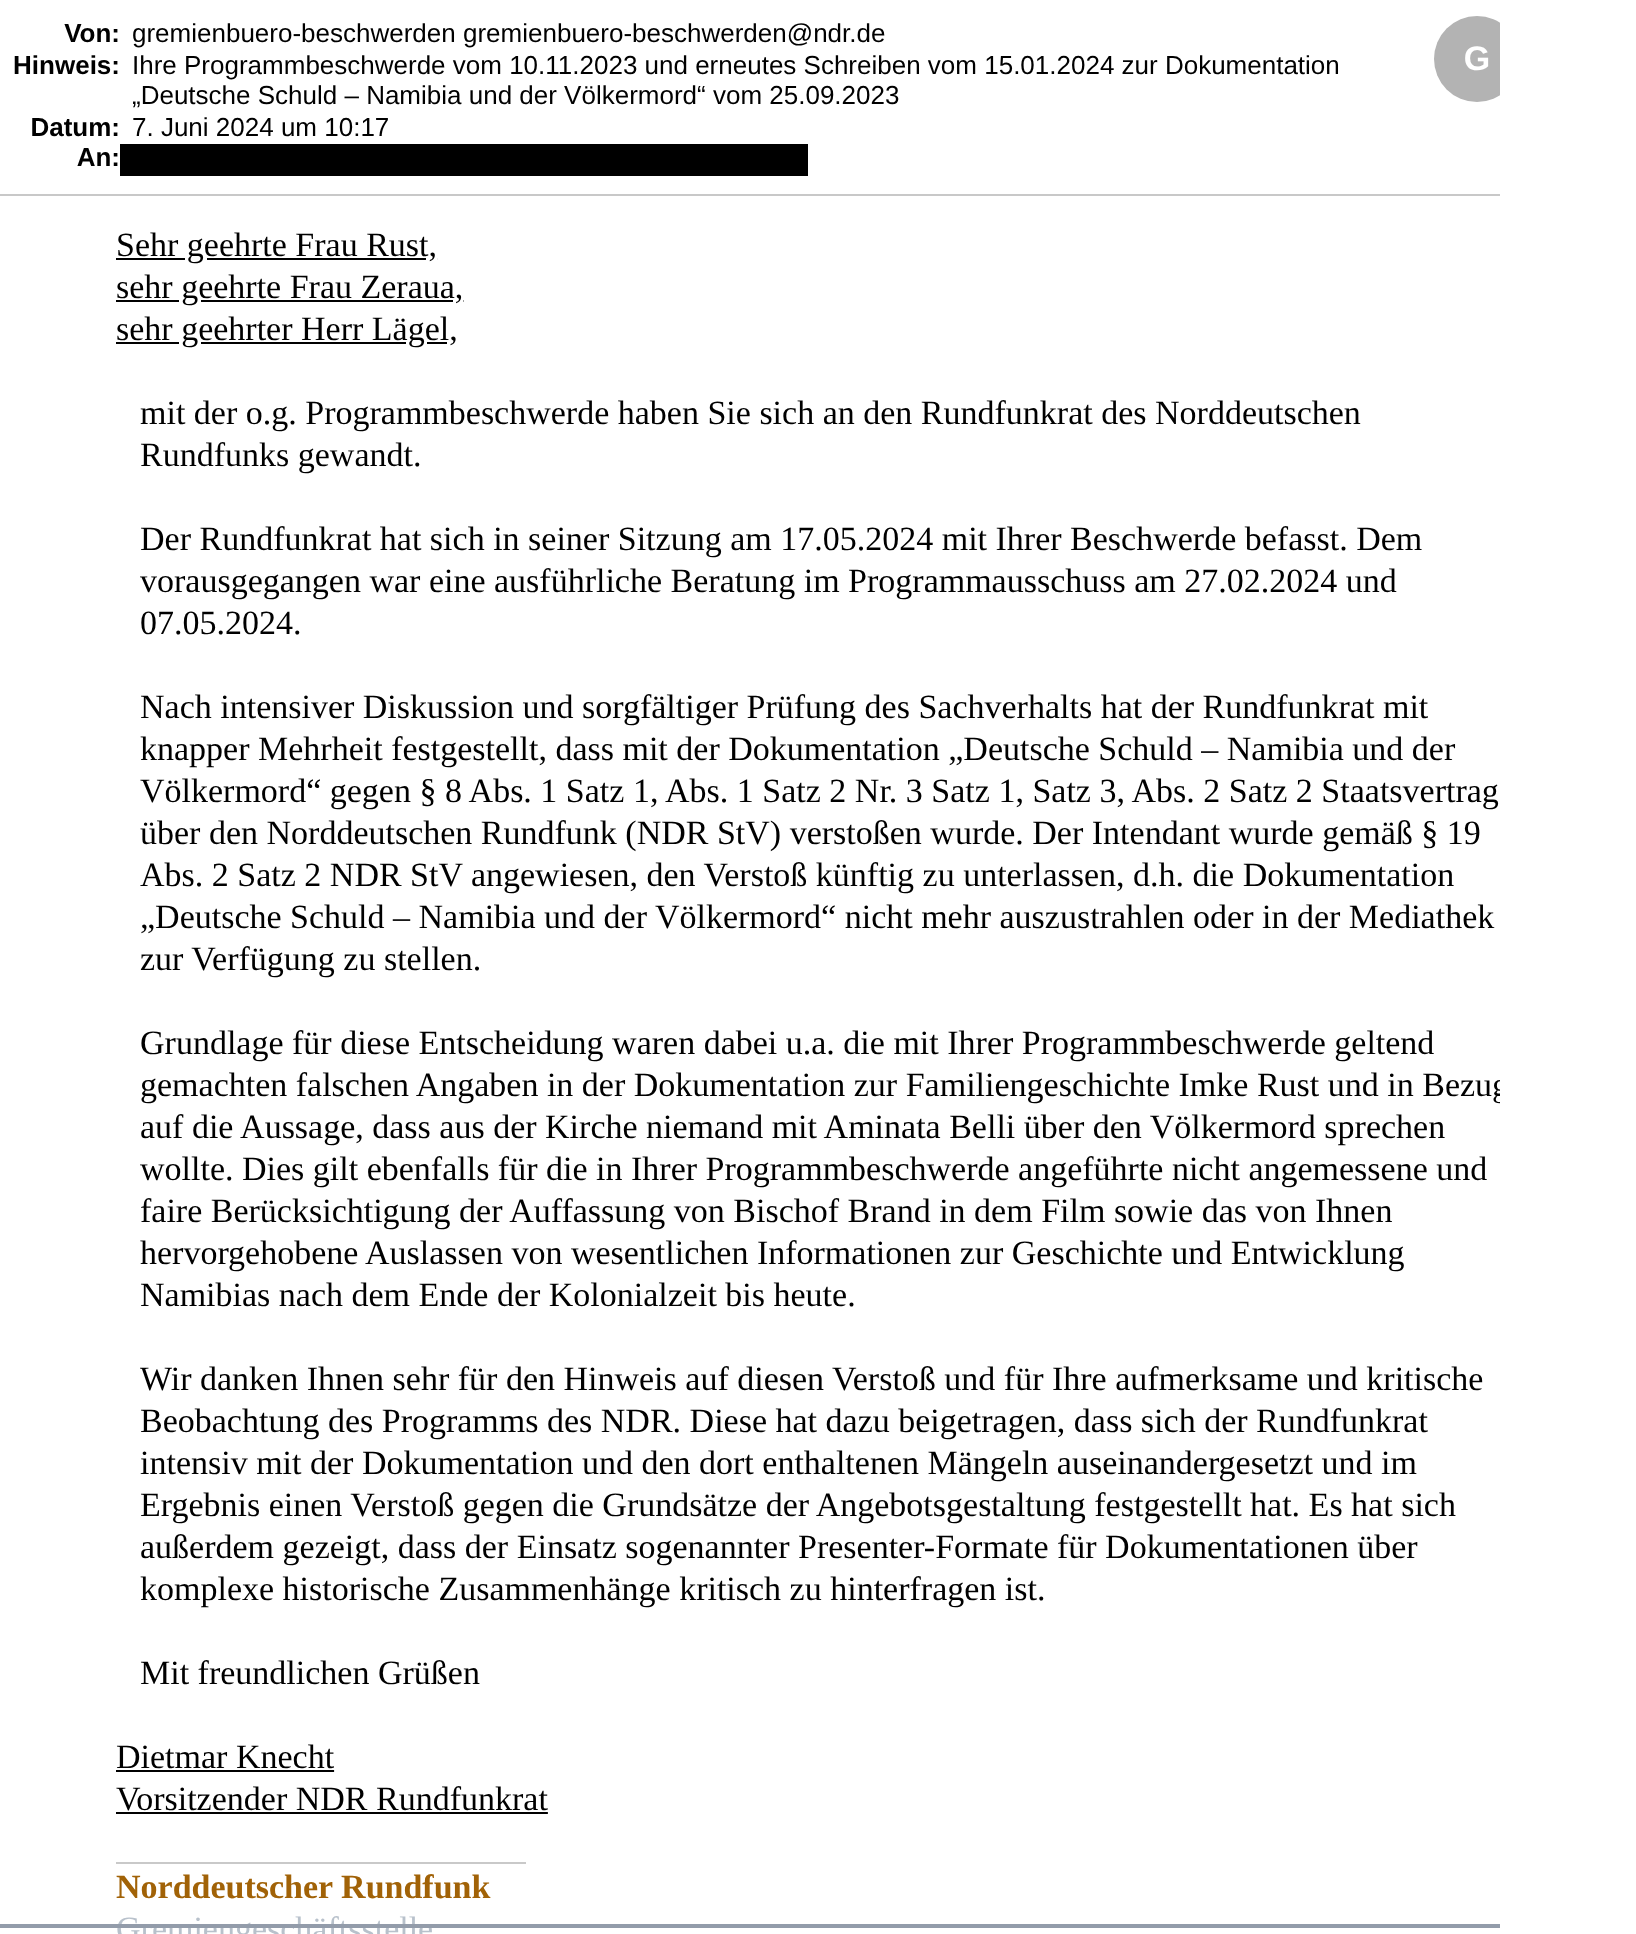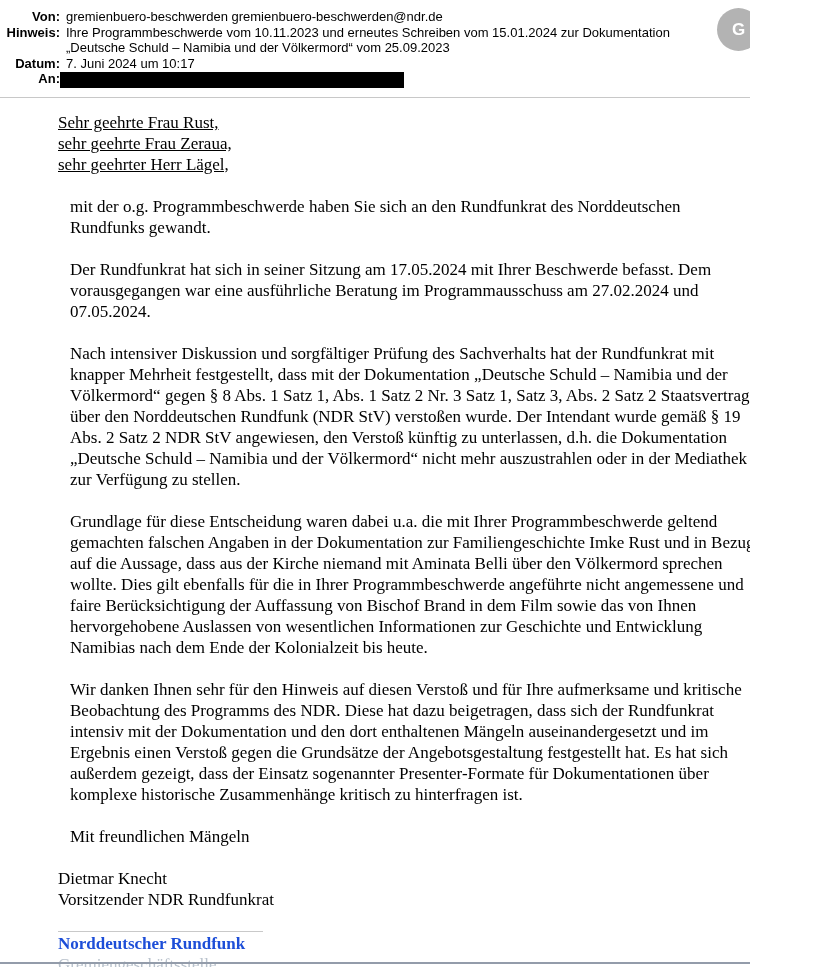--- a/index.html
+++ b/index.html
@@ -40,29 +40,29 @@
     margin:14px 0 0 58px;
     width:700px;
     font-family:"Liberation Serif", serif;
     font-size:17px; line-height:21px;
   }
   .mail-body .block { margin:0 0 21px 0; }
   .mail-body p { margin:0 0 21px 12px; }
   .greeting div { margin:0;text-decoration:underline; }
 
   
-  .sig-block { margin:0; }
+  .sig-block { margin:0;text-decoration:underline; }
   .sig-rule {
     width:205px; height:0;
     border-top:1px solid #c9c9c9;
     margin:7px 0 1px 0;
   }
   .org-name {
     font-weight:bold;
-    color:#1d4ed8;
+    color:#a16207;
     font-size:17px; line-height:21px;
   }
   .dept-name {
     color:#b8c1cb;
     font-size:17px; line-height:21px;
   }
 
   .bottom-line {
     position:absolute; left:0; right:0; top:962px;
     height:0; border-top:2px solid #939caa;
@@ -112,21 +112,21 @@
       <div>sehr geehrte Frau Zeraua,</div>
       <div>sehr geehrter Herr Lägel,</div>
     </div>
 
     <p>mit der o.g. Programmbeschwerde haben Sie sich an den Rundfunkrat des Norddeutschen Rundfunks gewandt.</p>
     <p>Der Rundfunkrat hat sich in seiner Sitzung am 17.05.2024 mit Ihrer Beschwerde befasst. Dem vorausgegangen war eine ausführliche Beratung im Programmausschuss am 27.02.2024 und 07.05.2024.</p>
     <p>Nach intensiver Diskussion und sorgfältiger Prüfung des Sachverhalts hat der Rundfunkrat mit knapper Mehrheit festgestellt, dass mit der Dokumentation „Deutsche Schuld – Namibia und der Völkermord“ gegen § 8 Abs. 1 Satz 1, Abs. 1 Satz 2 Nr. 3 Satz 1, Satz 3, Abs. 2 Satz 2 Staatsvertrag über den Norddeutschen Rundfunk (NDR StV) verstoßen wurde. Der Intendant wurde gemäß § 19 Abs. 2 Satz 2 NDR StV angewiesen, den Verstoß künftig zu unterlassen, d.h. die Dokumentation „Deutsche Schuld – Namibia und der Völkermord“ nicht mehr auszustrahlen oder in der Mediathek zur Verfügung zu stellen.</p>
     <p>Grundlage für diese Entscheidung waren dabei u.a. die mit Ihrer Programmbeschwerde geltend gemachten falschen Angaben in der Dokumentation zur Familiengeschichte Imke Rust und in Bezug auf die Aussage, dass aus der Kirche niemand mit Aminata Belli über den Völkermord sprechen wollte. Dies gilt ebenfalls für die in Ihrer Programmbeschwerde angeführte nicht angemessene und faire Berücksichtigung der Auffassung von Bischof Brand in dem Film sowie das von Ihnen hervorgehobene Auslassen von wesentlichen Informationen zur Geschichte und Entwicklung Namibias nach dem Ende der Kolonialzeit bis heute.</p>
     <p>Wir danken Ihnen sehr für den Hinweis auf diesen Verstoß und für Ihre aufmerksame und kritische Beobachtung des Programms des NDR. Diese hat dazu beigetragen, dass sich der Rundfunkrat intensiv mit der Dokumentation und den dort enthaltenen Mängeln auseinandergesetzt und im Ergebnis einen Verstoß gegen die Grundsätze der Angebotsgestaltung festgestellt hat. Es hat sich außerdem gezeigt, dass der Einsatz sogenannter Presenter-Formate für Dokumentationen über komplexe historische Zusammenhänge kritisch zu hinterfragen ist.</p>
 
-    <p>Mit freundlichen Mängeln</p>
+    <p>Mit freundlichen Grüßen</p>
 
     <div class="block sig-block">
       <div>Dietmar Knecht</div>
       <div>Vorsitzender NDR Rundfunkrat</div>
     </div>
 
     <div class="sig-rule"></div>
     <div class="org-name">Norddeutscher Rundfunk</div>
     <div class="dept-name">Gremiengeschäftsstelle</div>
   </div>

